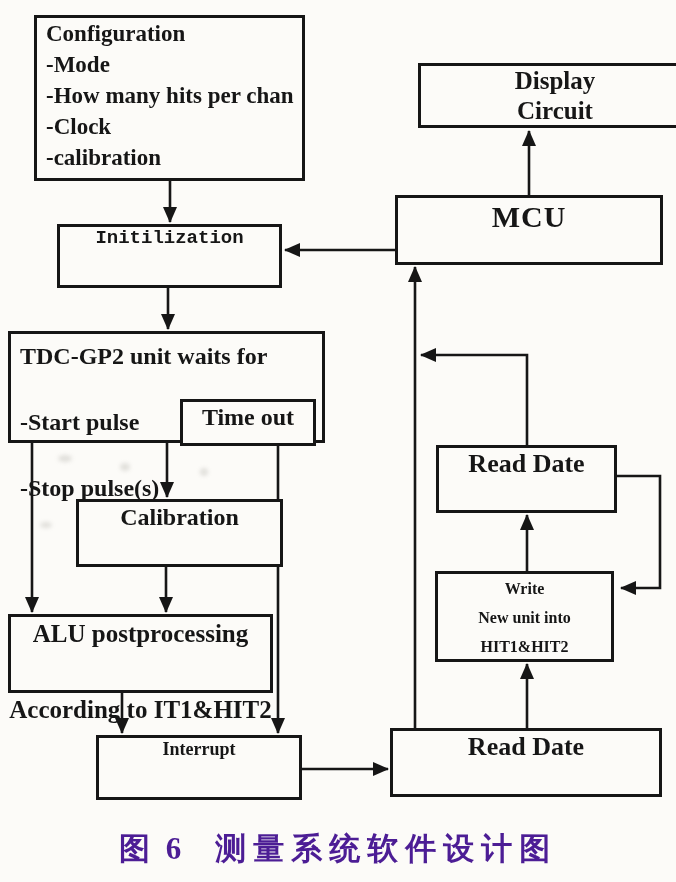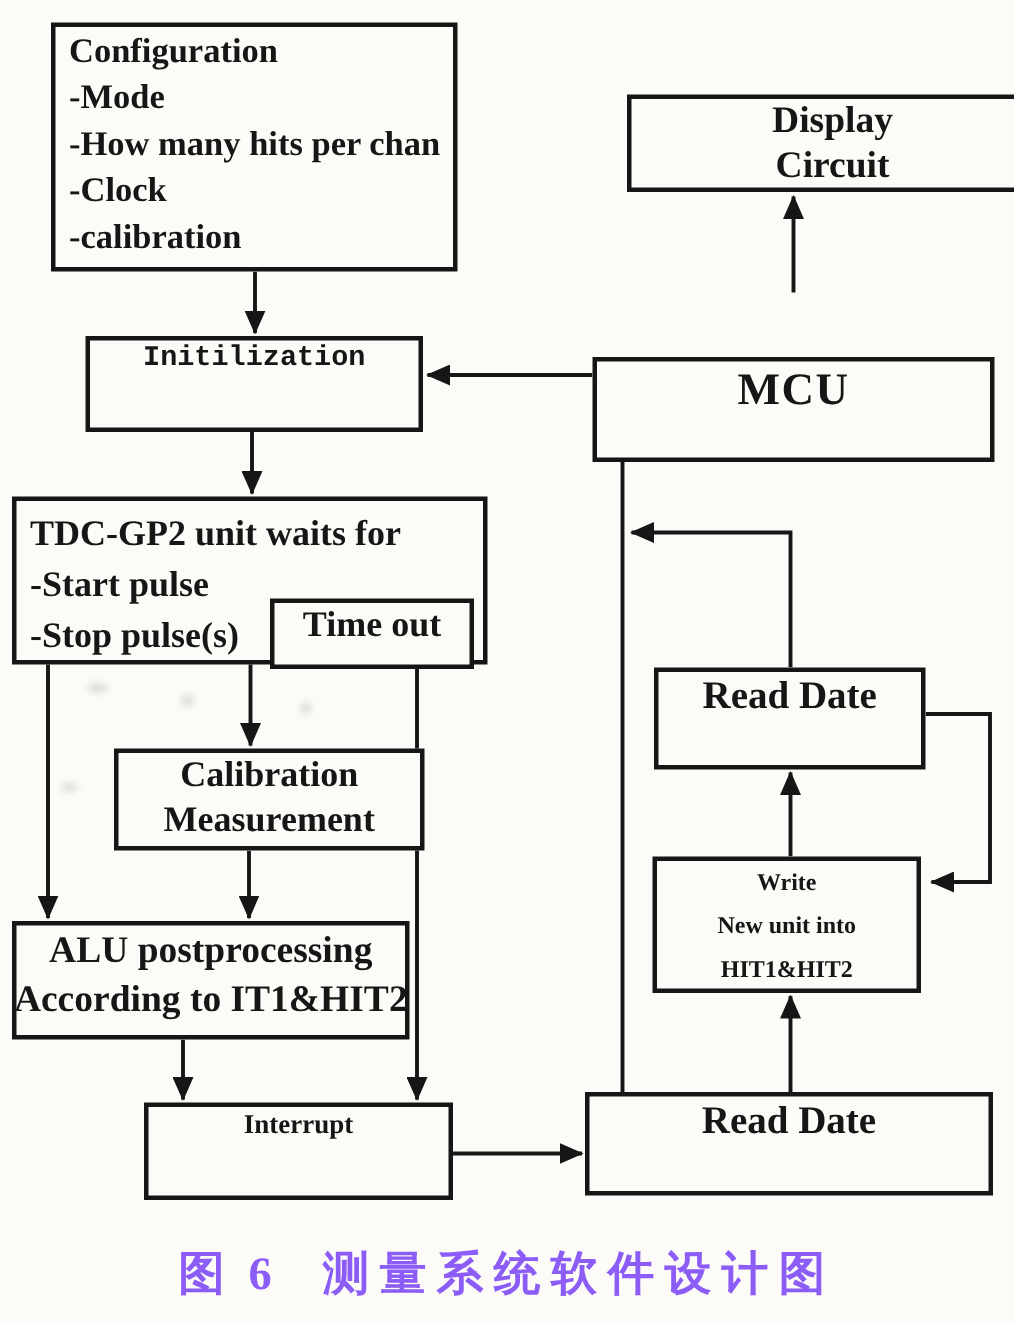--- a/index.html
+++ b/index.html
@@ -33,43 +33,43 @@
     display: flex;
     flex-direction: column;
     justify-content: flex-start;
     align-items: center;
     font-weight: bold;
     line-height: 1.25;
     text-align: center;
   }
   .node .line { white-space: nowrap; }
   .align-left { align-items: flex-start; text-align: left; padding-left: 9px; }
-  .top-anchored { justify-content: space-between; padding-top: 5px; }
+  .top-anchored { justify-content: space-between; padding-top: 5px; gap: 32px; }
 
   .n-configuration { left: 34px;  top: 15px;  width: 271px; height: 166px; font-size: 23px; line-height: 31px; }
   .n-initialization{ left: 57px;  top: 224px; width: 225px; height: 64px;  font-size: 19px; font-family: Liberation Mono, monospace; }
   .n-tdc           { left: 8px;   top: 331px; width: 317px; height: 112px; font-size: 24px; line-height: 34px; background: transparent; }
   .n-timeout       { left: 180px; top: 399px; width: 136px; height: 47px;  font-size: 24px; }
   .n-calibration   { left: 76px;  top: 499px; width: 207px; height: 68px;  font-size: 24px; line-height: 30px; }
-  .n-alu           { left: 8px;   top: 614px; width: 265px; height: 79px;  font-size: 25px; line-height: 33px; }
+  .n-alu           { left: 8px;   top: 614px; width: 265px; height: 79px;  font-size: 25px; line-height: 33px; gap: 43px; }
   .n-interrupt     { left: 96px;  top: 735px; width: 206px; height: 65px;  font-size: 18px; }
   .n-read-bottom   { left: 390px; top: 728px; width: 272px; height: 69px;  font-size: 26px; }
   .n-write         { left: 435px; top: 571px; width: 179px; height: 91px;  font-size: 16px; line-height: 29px; font-family: Liberation Serif, serif; }
   .n-read-top      { left: 436px; top: 445px; width: 181px; height: 68px;  font-size: 26px; }
-  .n-mcu           { left: 395px; top: 195px; width: 268px; height: 70px;  font-size: 30px; letter-spacing: 1px; margin-top: 43px; }
+  .n-mcu           { left: 395px; top: 195px; width: 268px; height: 70px;  font-size: 30px; letter-spacing: 1px; }
   .n-display       { left: 418px; top: 63px;  width: 274px; height: 65px;  font-size: 25px; line-height: 30px; }
 
   .caption {
     position: absolute;
     left: 0; top: 828px;
     width: 676px;
     text-align: center;
     font-size: 31px;
     font-weight: bold;
-    color: #8b5cf6;
+    color: #4c1d95;
   }
   .caption .fig-no { margin-right: 30px; letter-spacing: 4px; }
   .caption .fig-title { letter-spacing: 7px; }
 
   .speckle {
     position: absolute;
     background: #9a9890;
     border-radius: 50%;
     filter: blur(2px);
     opacity: 0.28;
@@ -124,21 +124,20 @@
     <div class="line">-Start pulse</div>
     <div class="line">-Stop pulse(s)</div>
   </div>
 
   <div class="node n-timeout">
     <span class="line">Time out</span>
   </div>
 
   <div class="node n-calibration">
     <div class="line">Calibration</div>
-    <div class="line">Measurement</div>
   </div>
 
   <div class="node n-alu">
     <div class="line">ALU postprocessing</div>
     <div class="line">According to IT1&amp;HIT2</div>
   </div>
 
   <div class="node n-interrupt">
     <span class="line">Interrupt</span>
   </div>

